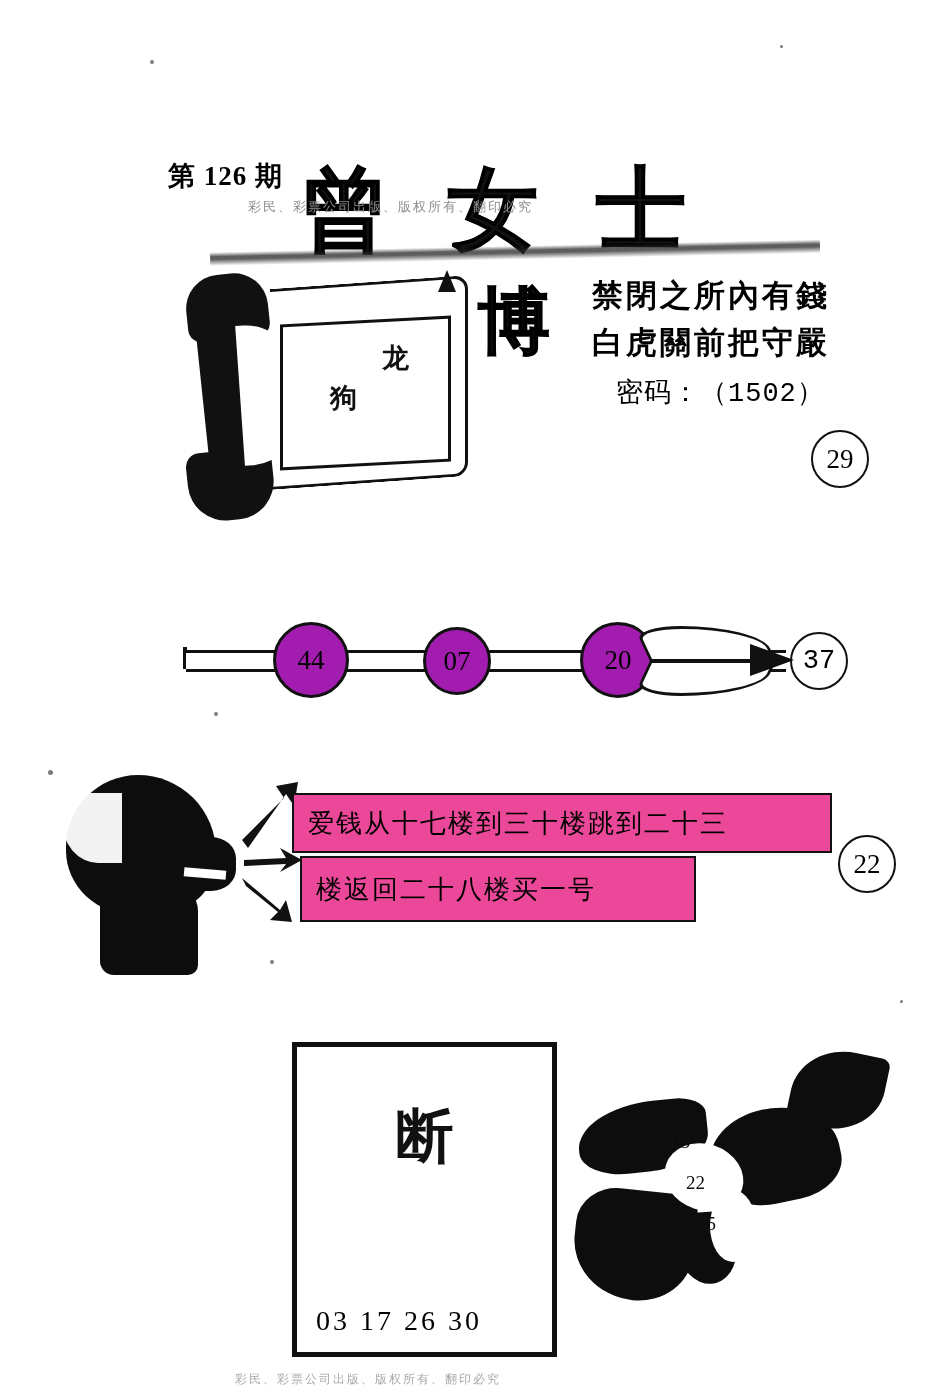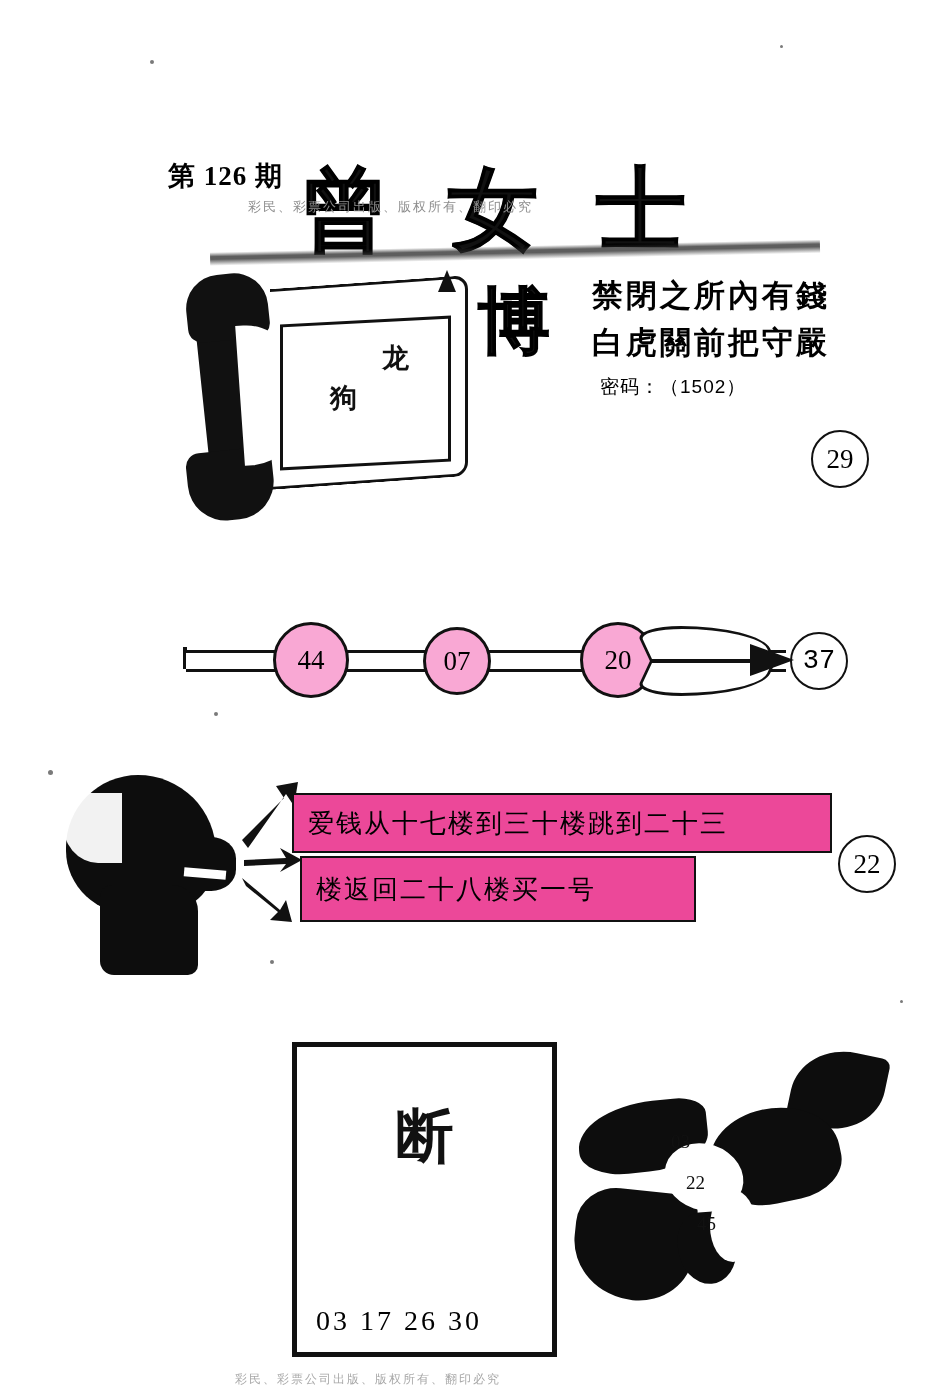--- a/index.html
+++ b/index.html
@@ -210,24 +210,24 @@
     font-family: "DejaVu Serif", serif;
     font-weight: bold;
     font-size: 31px;
     letter-spacing: 3px;
     line-height: 47px;
     white-space: nowrap;
     color: #000;
   }
   .password {
     position: absolute;
-    left: 600px;
+    left: 616px;
     top: 374px;
-    font-family: Liberation Sans, sans-serif;
-    font-size: 19px;
+    font-family: Liberation Mono, monospace;
+    font-size: 27px;
     letter-spacing: 1px;
     white-space: nowrap;
   }
 
   
   .circ {
     position: absolute;
     border: 2.5px solid #111;
     border-radius: 50%;
     display: flex;
@@ -264,21 +264,21 @@
     left: 3px;
     top: 47px;
     width: 4px;
     height: 22px;
     background: #111;
   }
   .bead {
     position: absolute;
     border: 3px solid #111;
     border-radius: 50%;
-    background: #f9a8d4;
+    background: #a21caf;
     display: flex;
     align-items: center;
     justify-content: center;
     font-family: "Liberation Serif", serif;
     font-size: 27px;
     box-sizing: border-box;
   }
   #bead1 { left: 93px;  top: 22px; width: 76px; height: 76px; }
   #bead2 { left: 243px; top: 27px; width: 68px; height: 68px; }
   #bead3 { left: 400px; top: 22px; width: 76px; height: 76px; }

